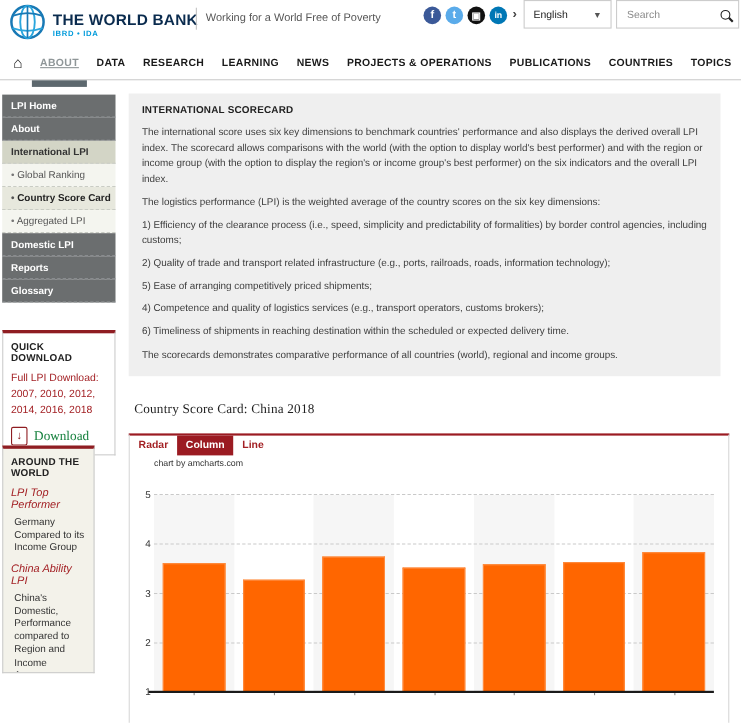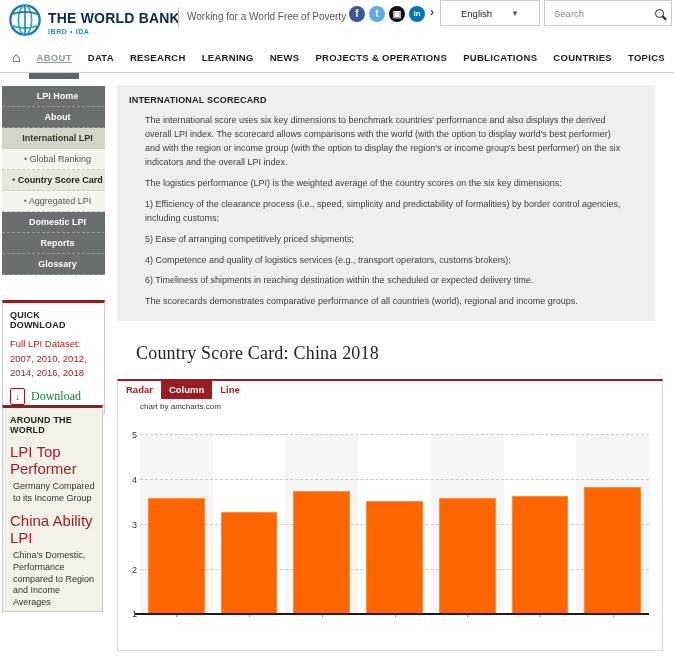--- a/index.html
+++ b/index.html
@@ -15,66 +15,66 @@
   .logo-title{font-size:14px;font-weight:bold;color:#0a2b4e;letter-spacing:.2px;line-height:1;}
   .logo-sub{font-size:7px;font-weight:bold;color:#009bdb;letter-spacing:.6px;margin-top:3px;}
   .h-divider{width:1px;height:20px;background:#c2c2c2;margin:7px 8px 0 10px;}
   .tagline{font-size:10px;color:#565656;margin-top:11px;}
   .header-right{position:absolute;right:2px;top:0;display:flex;align-items:flex-start;}
   .soc-row{display:flex;align-items:center;gap:4px;margin-top:6px;}
   .soc{width:16px;height:16px;border-radius:50%;color:#fff;font-size:10px;font-weight:bold;
        display:flex;align-items:center;justify-content:center;line-height:1;}
   .soc-chev{font-size:12px;color:#444;margin:5px 6px 0 5px;font-weight:bold;}
   .hbox{height:26px;border:1px solid #ccc;background:#fff;box-sizing:border-box;display:flex;align-items:center;}
-  .lang-box{width:100px;justify-content:space-between;padding:0 20px;margin-right:4px;font-size:9.5px;color:#222;}
+  .lang-box{width:80px;justify-content:space-between;padding:0 8px;margin-right:4px;font-size:9.5px;color:#222;}
   .lang-chev{font-size:8px;color:#555;}
-  .search-box{width:128px;padding:0 7px;gap:5px;}
+  .search-box{width:112px;padding:0 7px;gap:5px;}
   .search-box input{border:0;outline:0;flex:1;width:70px;font-size:9.5px;font-family:"Liberation Sans",sans-serif;color:#333;}
   .search-box input::placeholder{color:#8a8a8a;}
   .mag{width:7px;height:7px;border:1.5px solid #222;border-radius:50%;position:relative;flex:0 0 auto;}
   .mag::after{content:"";position:absolute;width:5px;height:1.6px;background:#222;transform:rotate(45deg);right:-4px;bottom:-2px;}
   
   .main-nav{position:absolute;left:0;top:42px;right:0;height:30px;border-bottom:1px solid #ccc;
     display:flex;align-items:stretch;padding-left:12px;gap:16px;font-size:9.5px;font-weight:bold;}
   .home-icon{font-size:14px;color:#111;align-self:center;}
   .nav-item{position:relative;display:flex;align-items:center;color:#1a1a1a;letter-spacing:.3px;}
   .nav-item.active{color:#8f9698;text-decoration:underline;}
   .nav-item.active::after{content:"";position:absolute;left:-7px;right:-7px;top:100%;margin-top:1px;height:6px;background:#5d686e;}
   
   .sidebar{position:absolute;left:2px;top:86px;width:103px;font-size:9px;}
   .side-item{padding-left:8px;height:20px;line-height:20px;border-bottom:1px dashed #c9ccc4;font-weight:bold;
-    white-space:nowrap;overflow:hidden;text-align:center;}
+    white-space:nowrap;overflow:hidden;}
   .side-dark{background:#6b6e6f;color:#fff;border-bottom-color:#94979a;}
   .side-section{background:#d3d5c6;color:#333;}
   .side-sub{background:#f4f5ef;color:#555;font-weight:normal;}
   .side-sub::before{content:"• ";color:#777;}
   .side-sub-active{background:#e7e8dd;color:#222;}
   .side-sub-active::before{content:"• ";color:#555;}
   
   .quick-download{position:absolute;left:2px;top:300px;width:103px;box-sizing:border-box;background:#fff;
     border:1px solid #ccc;border-top:3px solid #8f1d22;padding:7px 7px 8px;}
   .qd-title{font-size:9px;font-weight:bold;color:#222;margin-bottom:7px;letter-spacing:.2px;}
   .qd-line{font-size:9.5px;color:#a32125;line-height:1.55;}
   .qd-row{margin-top:7px;display:flex;align-items:center;gap:6px;}
   .dl-icon{width:13px;height:15px;border:1.5px solid #8f1d22;border-radius:2px;display:flex;align-items:center;
     justify-content:center;color:#8f1d22;font-weight:bold;font-size:10px;line-height:1;}
   .dl-label{font-family:"Liberation Serif",serif;font-size:12px;color:#15803d;}
   
-  .around-world{position:absolute;left:2px;top:405px;width:101px;height:207px;box-sizing:border-box;
+  .around-world{position:absolute;left:2px;top:405px;width:84px;height:207px;box-sizing:border-box;
     background:#f3f2ea;border:1px solid #ccc;border-top:3px solid #8f1d22;padding:7px;overflow:hidden;}
   .aw-title{font-size:9px;font-weight:bold;color:#222;letter-spacing:.2px;}
-  .aw-link{font-size:15px;color:#a32125;margin-top:8px;}
+  .aw-link{font-size:10px;color:#a32125;margin-top:8px;font-style:italic;}
   .aw-desc{font-size:9px;color:#333;margin-top:4px;padding-left:3px;line-height:1.3;}
   
   .main-col{position:absolute;left:117px;top:85px;width:546px;}
   .scorecard{background:#efefef;width:538px;box-sizing:border-box;padding:10px 12px 5px;}
   .sc-title{font-size:9px;font-weight:bold;color:#222;margin:0 0 9px;letter-spacing:.2px;}
-  .sc-p{font-size:9px;color:#3d3d3d;line-height:1.55;margin:0 16px 7px;}
-  .page-title{font-family:"Liberation Serif",serif;font-size:18px;font-weight:normal;color:#1f1f1f;
-    margin:22px 0 0 19px;letter-spacing:.2px;}
+  .sc-p{font-size:9px;color:#3d3d3d;line-height:1.55;margin:0 0 7px;}
+  .page-title{font-family:"Liberation Serif",serif;font-size:12px;font-weight:normal;color:#1f1f1f;
+    margin:22px 0 0 5px;letter-spacing:.2px;}
   
   .chart-card{margin-top:15px;width:546px;height:272px;box-sizing:border-box;background:#fff;position:relative;
     border:1px solid #d8d8d8;border-top:2px solid #9b1b22;}
   .tabs{position:absolute;left:0;top:0;display:flex;text-align:center;}
   .tab{font-size:9.5px;font-weight:bold;color:#a32125;padding:3px 8px 4px;}
   .tab.active{background:#9b1b22;color:#fff;}
   .credit{position:absolute;left:22px;top:21px;font-size:8px;color:#333;}
   .chart-wrap{position:absolute;left:8px;top:54px;right:13px;height:179px;display:flex;}
   .yaxis{width:14px;position:relative;flex:0 0 auto;}
   .ytick{position:absolute;right:3px;transform:translateY(50%);font-size:9px;color:#333;line-height:1;}
@@ -150,21 +150,21 @@
     <div class="side-item side-sub-active">Country Score Card</div>
     <div class="side-item side-sub">Aggregated LPI</div>
     <div class="side-item side-dark">Domestic LPI</div>
     <div class="side-item side-dark">Reports</div>
     <div class="side-item side-dark">Glossary</div>
   </aside>
 
 <div class="quick-download">
   <div class="qd-title">QUICK DOWNLOAD</div>
   <div id="qd-lines">
-      <div class="qd-line">Full LPI Dataset:</div>
+      <div class="qd-line">Full LPI Download:</div>
       <div class="qd-line">2007, 2010, 2012,</div>
       <div class="qd-line">2014, 2016, 2018</div>
     </div>
   <div class="qd-row">
     <span class="dl-icon">↓</span>
     <span class="dl-label">Download</span>
   </div>
 </div>
 
 <div class="around-world">
@@ -179,20 +179,21 @@
     </div>
 </div>
 
 <main class="main-col">
   <section class="scorecard">
     <div class="sc-title">INTERNATIONAL SCORECARD</div>
     <div id="sc-paragraphs">
         <p class="sc-p">The international score uses six key dimensions to benchmark countries' performance and also displays the derived overall LPI index. The scorecard allows comparisons with the world (with the option to display world's best performer) and with the region or income group (with the option to display the region's or income group's best performer) on the six indicators and the overall LPI index.</p>
         <p class="sc-p">The logistics performance (LPI) is the weighted average of the country scores on the six key dimensions:</p>
         <p class="sc-p">1) Efficiency of the clearance process (i.e., speed, simplicity and predictability of formalities) by border control agencies, including customs;</p>
+        <p class="sc-p">2) Quality of trade and transport related infrastructure (e.g., ports, railroads, roads, information technology);</p>
         <p class="sc-p">5) Ease of arranging competitively priced shipments;</p>
         <p class="sc-p">4) Competence and quality of logistics services (e.g., transport operators, customs brokers);</p>
         <p class="sc-p">6) Timeliness of shipments in reaching destination within the scheduled or expected delivery time.</p>
         <p class="sc-p">The scorecards demonstrates comparative performance of all countries (world), regional and income groups.</p>
       </div>
   </section>
 
   <h1 class="page-title">Country Score Card: China 2018</h1>
 
   <div class="chart-card">

